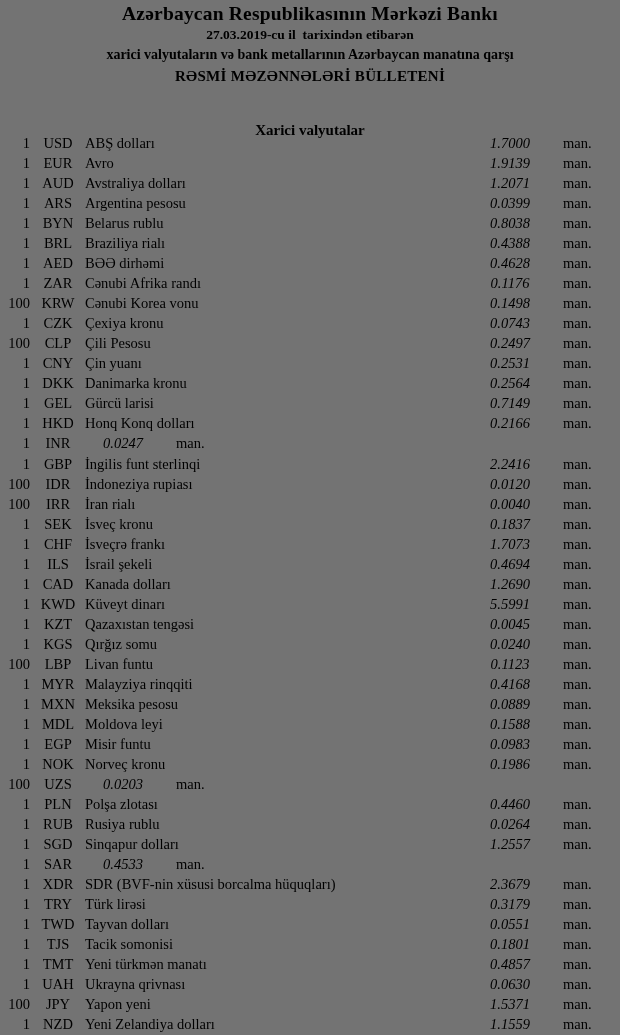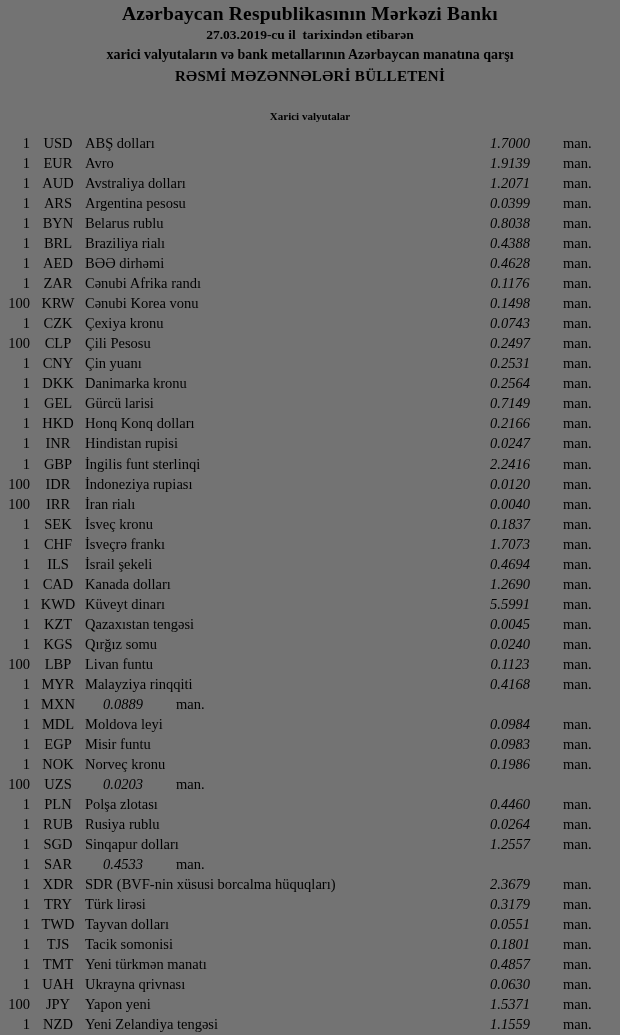--- a/index.html
+++ b/index.html
@@ -21,21 +21,21 @@
     left: 0;
     width: 100%;
     text-align: center;
     font-weight: bold;
     white-space: pre;
   }
   .bank-name     { top: 3px;   font-size: 19.5px; letter-spacing: 0.2px; }
   .date-line     { top: 27px;  font-size: 13.5px; font-family: Liberation Serif, serif; }
   .subject-line  { top: 47px;  font-size: 14px;   }
   .bulletin-title{ top: 68px;  font-size: 15px;   letter-spacing: 0.3px; }
-  .section-title { top: 110px; font-size: 11px; }
+  .section-title { top: 122px; font-size: 15px; }
 
   .rates-table {
     position: absolute;
     top: 133px;
     left: 0;
     width: 620px;
   }
   .row {
     display: flex;
     height: 20.044px;
@@ -207,21 +207,20 @@
     <span class="qty">1</span>
     <span class="code">HKD</span>
     <span class="name">Honq Konq dolları</span>
     <span class="rate">0.2166</span>
     <span class="unit">man.</span>
   </div>
 
   <div class="row">
     <span class="qty">1</span>
     <span class="code">INR</span>
-    <span class="name">Hindistan rupisi</span>
     <span class="rate">0.0247</span>
     <span class="unit">man.</span>
   </div>
 
   <div class="row">
     <span class="qty">1</span>
     <span class="code">GBP</span>
     <span class="name">İngilis funt sterlinqi</span>
     <span class="rate">2.2416</span>
     <span class="unit">man.</span>
@@ -311,29 +310,30 @@
     <span class="qty">1</span>
     <span class="code">MYR</span>
     <span class="name">Malayziya rinqqiti</span>
     <span class="rate">0.4168</span>
     <span class="unit">man.</span>
   </div>
 
   <div class="row">
     <span class="qty">1</span>
     <span class="code">MXN</span>
+    <span class="name">Meksika pesosu</span>
     <span class="rate">0.0889</span>
     <span class="unit">man.</span>
   </div>
 
   <div class="row">
     <span class="qty">1</span>
     <span class="code">MDL</span>
     <span class="name">Moldova leyi</span>
-    <span class="rate">0.0984</span>
+    <span class="rate">0.1588</span>
     <span class="unit">man.</span>
   </div>
 
   <div class="row">
     <span class="qty">1</span>
     <span class="code">EGP</span>
     <span class="name">Misir funtu</span>
     <span class="rate">0.0983</span>
     <span class="unit">man.</span>
   </div>
@@ -436,19 +436,19 @@
     <span class="qty">100</span>
     <span class="code">JPY</span>
     <span class="name">Yapon yeni</span>
     <span class="rate">1.5371</span>
     <span class="unit">man.</span>
   </div>
 
   <div class="row">
     <span class="qty">1</span>
     <span class="code">NZD</span>
-    <span class="name">Yeni Zelandiya tengəsi</span>
+    <span class="name">Yeni Zelandiya dolları</span>
     <span class="rate">1.1559</span>
     <span class="unit">man.</span>
   </div>
 </div>
 
 </div>
 
 </body></html>

